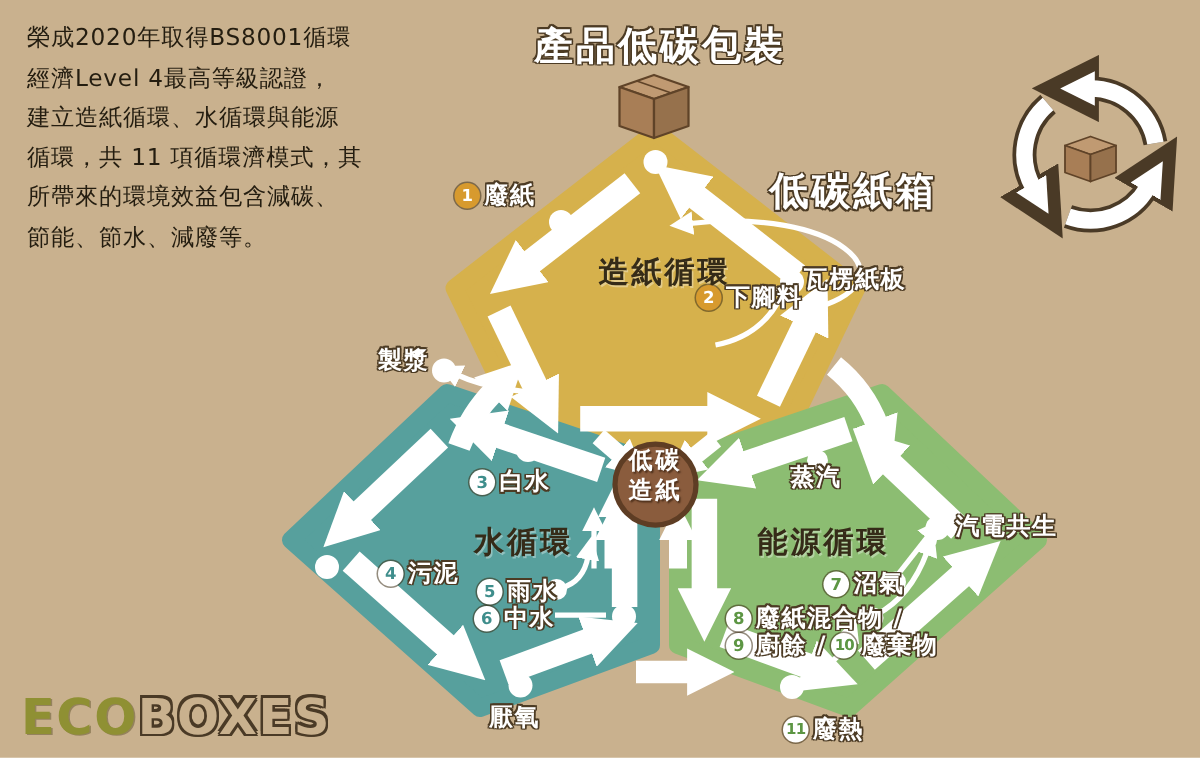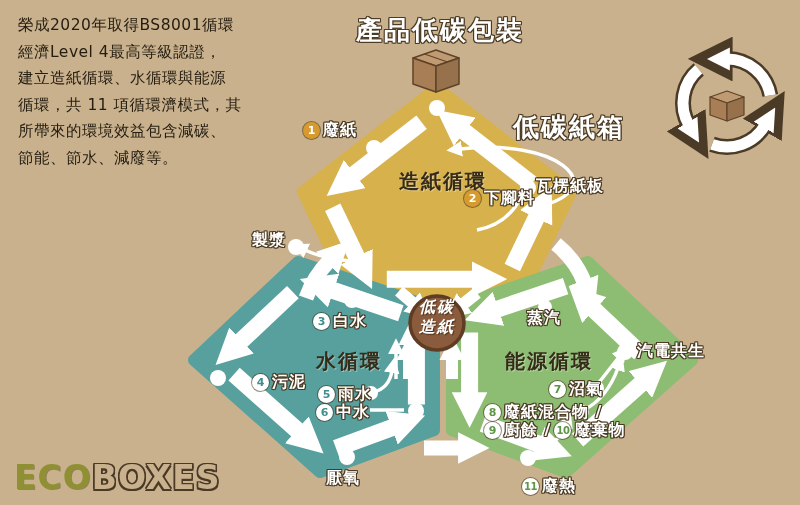--- a/index.html
+++ b/index.html
@@ -44,21 +44,20 @@
   .badge-wide{font-size:10px;letter-spacing:-0.5px;}
   #intro{position:absolute;left:18px;top:12px;width:260px;}
   .intro-line{
     font-size:15.5px;line-height:26.5px;color:#241d10;
     font-weight:500;letter-spacing:0.5px;white-space:nowrap;
   }
   #center-label{
     position:absolute;left:397px;top:297px;width:80px;text-align:center;
     color:#ffffff;font-weight:bold;font-size:16px;line-height:20px;letter-spacing:2px;
     text-shadow:1px 1px 1px rgba(40,20,5,0.6);
-    font-style:italic;
   }
   #logo{position:absolute;left:14px;top:458px;font-size:33px;font-weight:bold;letter-spacing:1px;}
   #logo .eco{color:#8f9033;text-shadow:1px 1px 0 rgba(70,60,20,0.4);}
   #logo .boxes{
     color:#c9b18e;
     text-shadow:-1.5px -1.5px 0 #4a3a26,0 -1.5px 0 #4a3a26,1.5px -1.5px 0 #4a3a26,
                 -1.5px 0 0 #4a3a26,1.5px 0 0 #4a3a26,
                 -1.5px 1.5px 0 #4a3a26,0 1.5px 0 #4a3a26,1.5px 1.5px 0 #4a3a26;
     text-align:center;
   }

